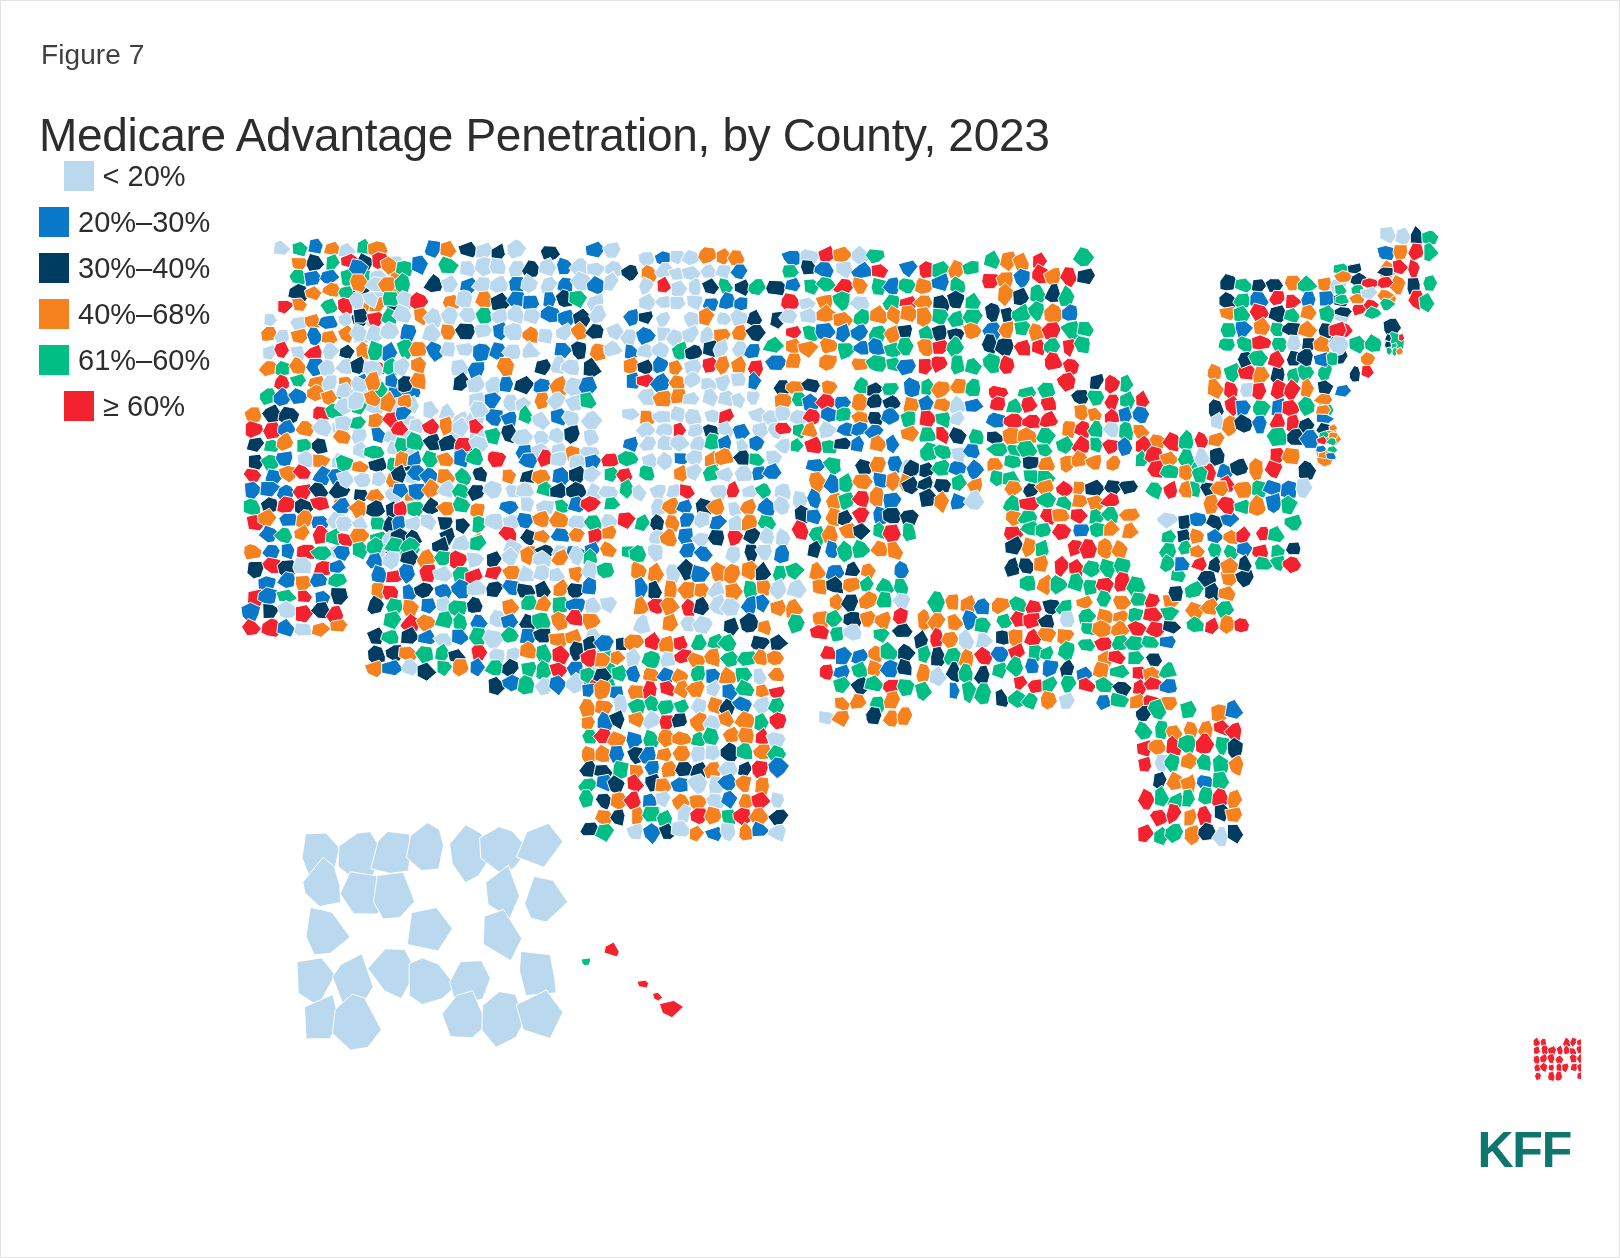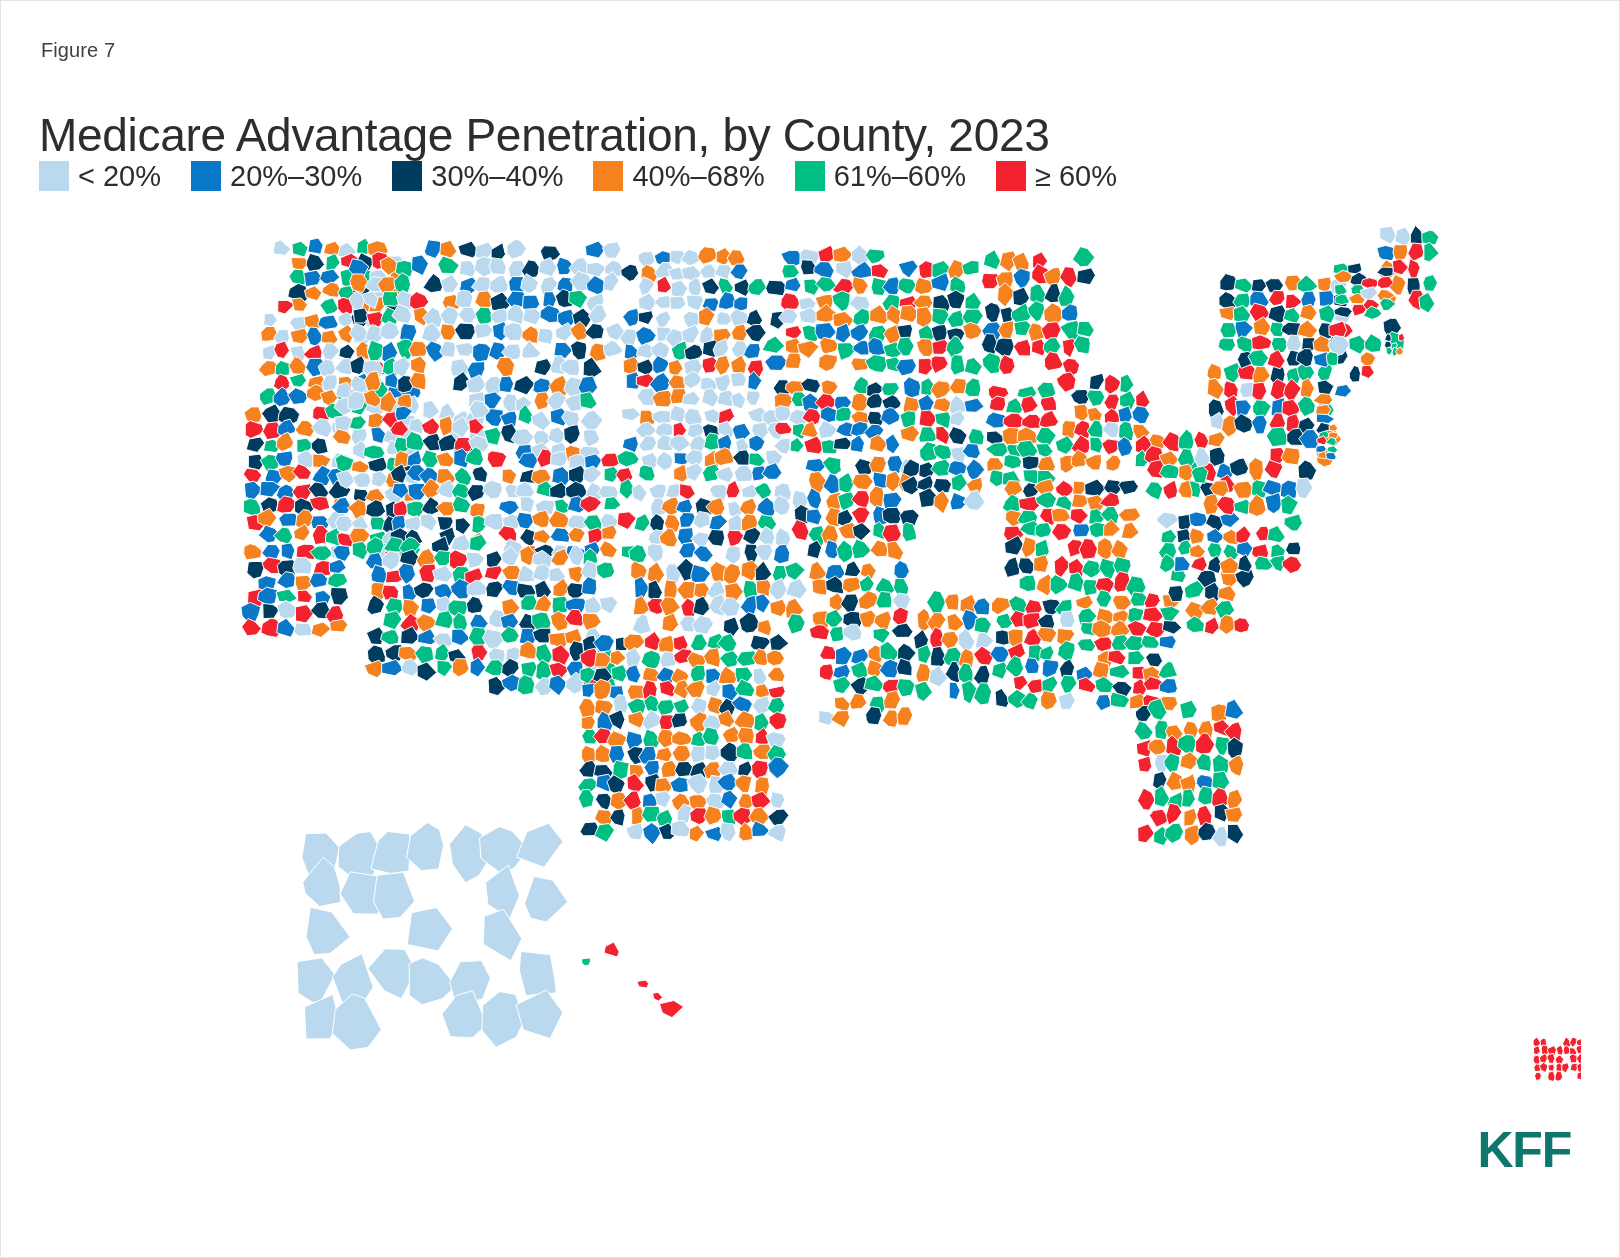--- a/index.html
+++ b/index.html
@@ -21,21 +21,21 @@
     background: #ffffff;
     border: 1px solid #e3e3e3;
     overflow: hidden;
   }
 
   
   #figure-label {
     position: absolute;
     left: 40px;
     top: 38px;
-    font-size: 20px;
+    font-size: 28px;
     color: #3f3f3f;
     letter-spacing: .1px;
   }
   #chart-title {
     position: absolute;
     left: 38px;
     top: 76px;
     font-size: 46px;
     line-height: 54px;
     color: #2d2d2d;
@@ -43,22 +43,23 @@
     letter-spacing: -.3px;
     white-space: nowrap;
   }
 
   
   #legend {
     position: absolute;
     left: 38px;
     top: 160px;
     display: flex;
+    flex-direction: column;
     align-items: center;
-    gap: 8px;
+    gap: 16px;
   }
   .legend-item {
     display: flex;
     flex-direction: row;
     align-items: center;
     margin-right: 22px;
   }
   .legend-swatch {
     width: 30px;
     height: 30px;

